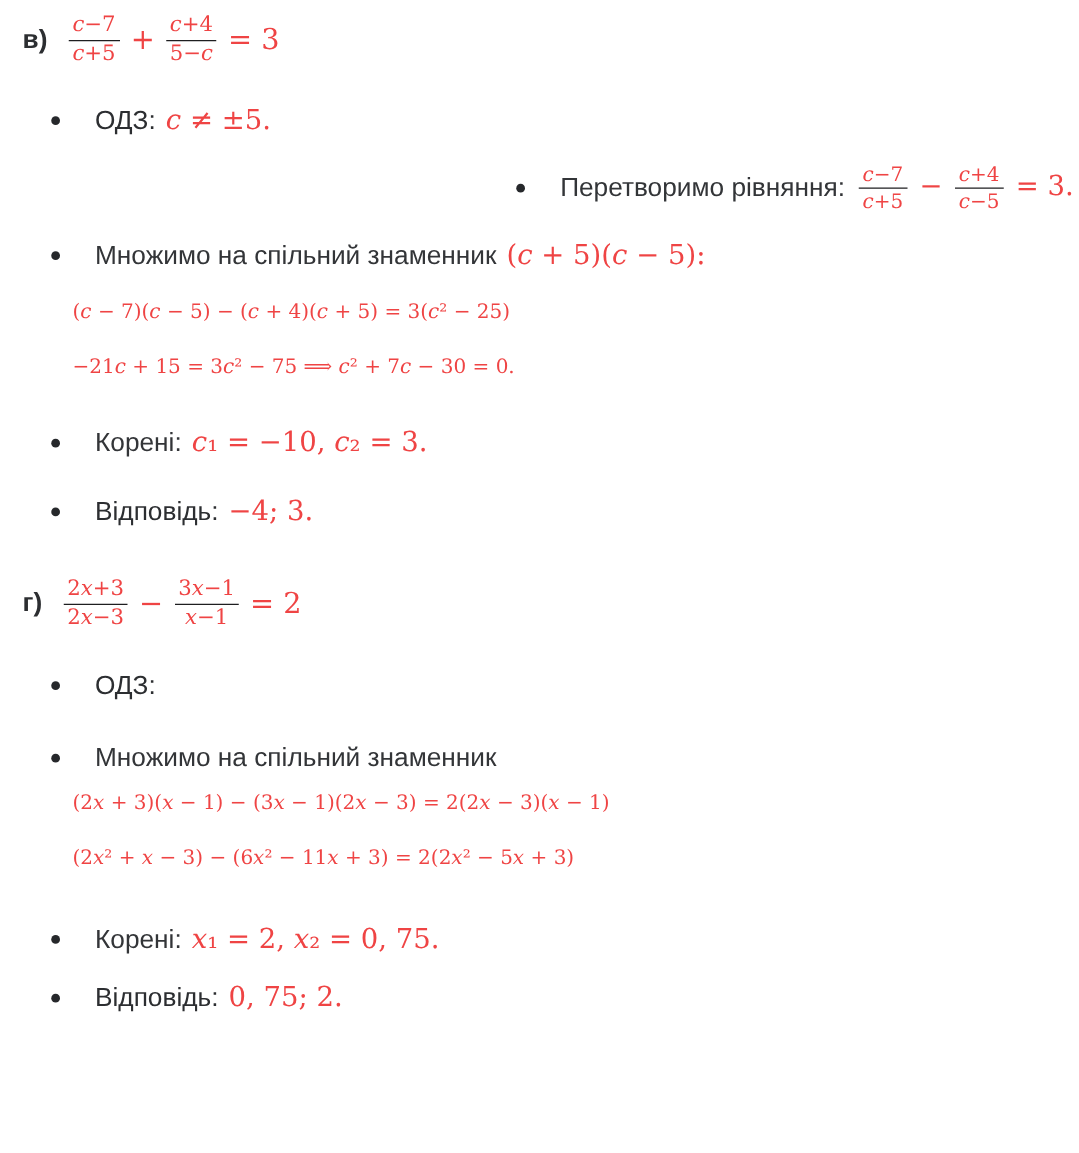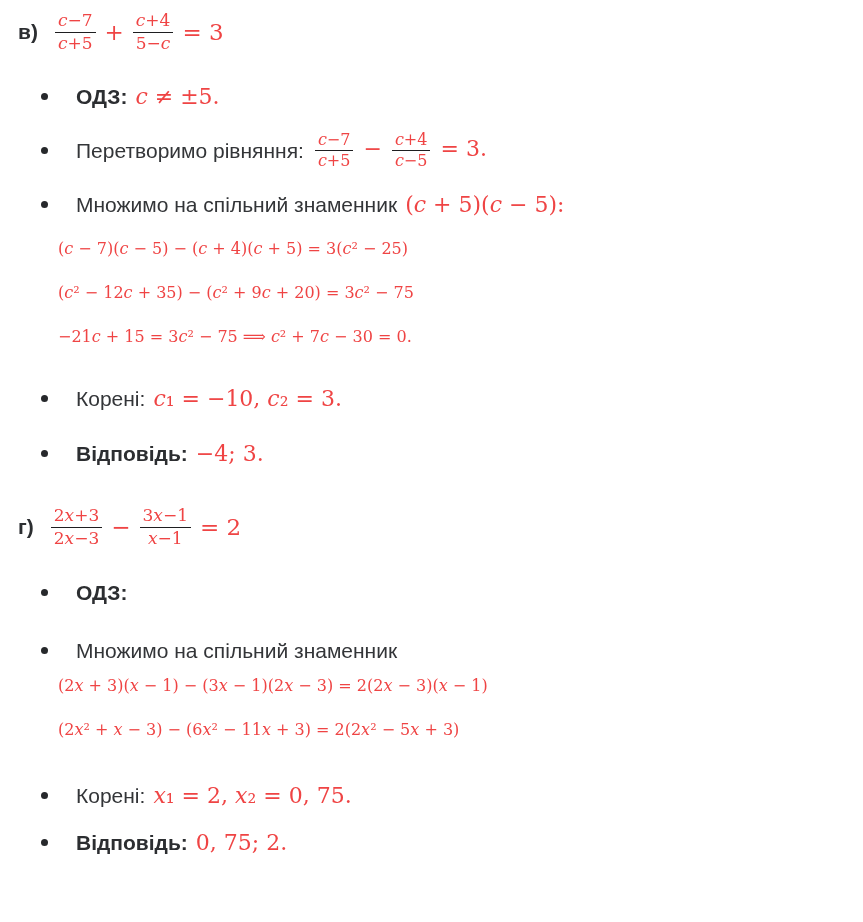--- a/index.html
+++ b/index.html
@@ -40,34 +40,34 @@
   .problem-heading .frac { font-size:17px; }
   .problem-heading .op, .problem-heading .rhs { margin:0 6px; }
 
   
   .bullet-row { display:flex; align-items:flex-start; }
   .dot {
     flex:0 0 auto; width:7px; height:7px; border-radius:50%;
     background:#26282b; margin:10px 28px 0 31px;
   }
   .bullet-content { font-size:21px; line-height:27px; display:flex; align-items:center; flex-wrap:wrap; }
-  .bold-label { font-weight:700; color:#2c2e31; margin-right:8px; }
+  .bold-label { font-weight:400; color:#2c2e31; margin-right:8px; }
   .plain-label { margin-right:8px; }
   .bullet-content .math { font-size:22px; line-height:27px; }
   .bullet-content .frac { font-size:16px; line-height:1.1; }
   .row-tall .bullet-content { min-height:48px; }
   .row-tall .dot { margin-top:21px; }
 
   
   .eq-block { margin-left:48px; }
   .eq-line { font-size:16px; line-height:44px; white-space:nowrap; }
 
   
   .mt-odz1   { margin-top:25px; }
-  .mt-transf { margin-top:16px; }
+  .mt-transf { margin-top:16px;justify-content:flex-end; }
   .mt-mult1  { margin-top:17px; }
   .mt-eqb1   { margin-top:9px; }
   .mt-roots1 { margin-top:26px; }
   .mt-ans1   { margin-top:28px; }
   .mt-head2  { margin-top:34px; }
   .mt-odz2   { margin-top:26px; }
   .mt-mult2  { margin-top:31px; }
   .mt-eqb2   { margin-top:0; }
   .mt-roots2 { margin-top:30px; }
   .mt-ans2   { margin-top:20px; }
@@ -117,21 +117,20 @@
   <div class="bullet-row mt-mult1">
     <span class="dot"></span>
     <span class="bullet-content">
       <span class="plain-label">Множимо на спільний знаменник</span>
       <span class="math mi">(<i>c</i> + 5)(<i>c</i> − 5):</span>
     </span>
   </div>
 
   <div class="eq-block mt-eqb1">
     <div class="eq-line math mi">(<i>c</i> − 7)(<i>c</i> − 5) − (<i>c</i> + 4)(<i>c</i> + 5) = 3(<i>c</i>² − 25)</div>
-    <div class="eq-line math mi">(<i>c</i>² − 12<i>c</i> + 35) − (<i>c</i>² + 9<i>c</i> + 20) = 3<i>c</i>² − 75</div>
     <div class="eq-line math mi">−21<i>c</i> + 15 = 3<i>c</i>² − 75  ⟹  <i>c</i>² + 7<i>c</i> − 30 = 0.</div>
   </div>
 
   <div class="bullet-row mt-roots1">
     <span class="dot"></span>
     <span class="bullet-content">
       <span class="plain-label">Корені:</span>
       <span class="math mi"><i>c</i>₁ = −10, <i>c</i>₂ = 3.</span>
     </span>
   </div>

